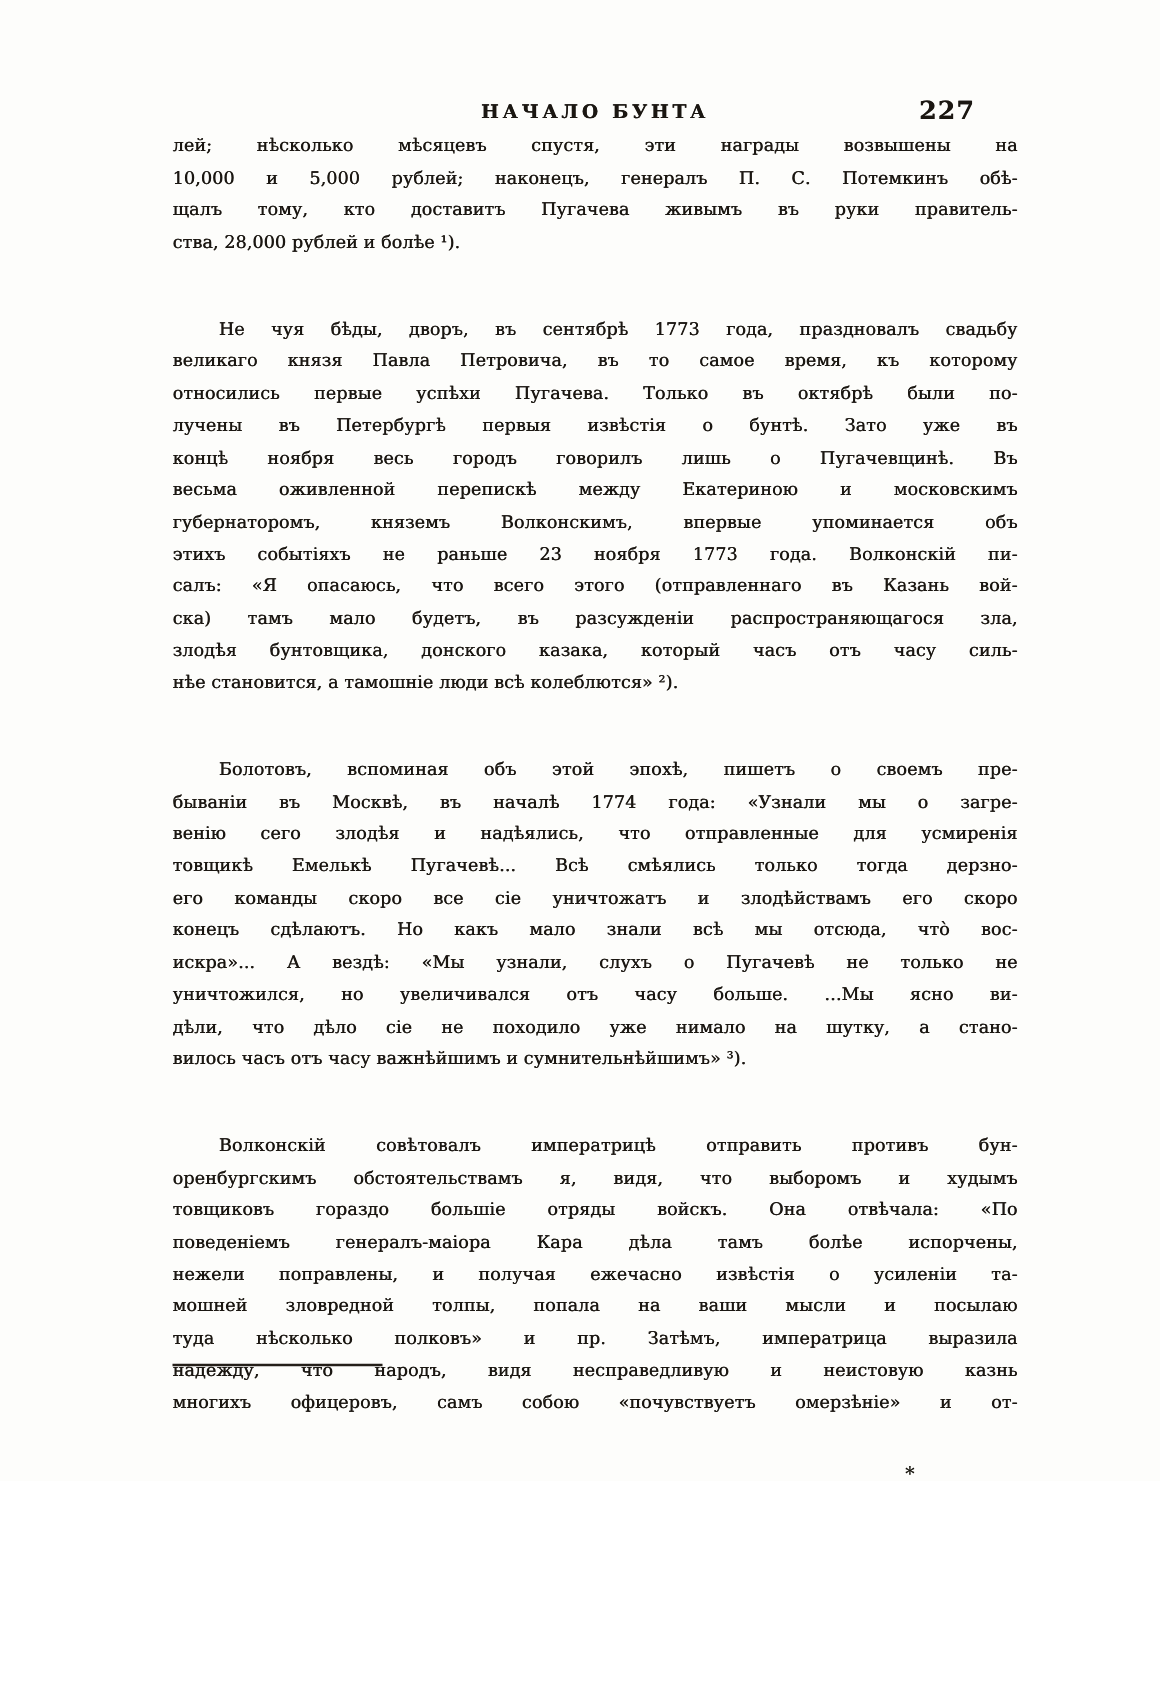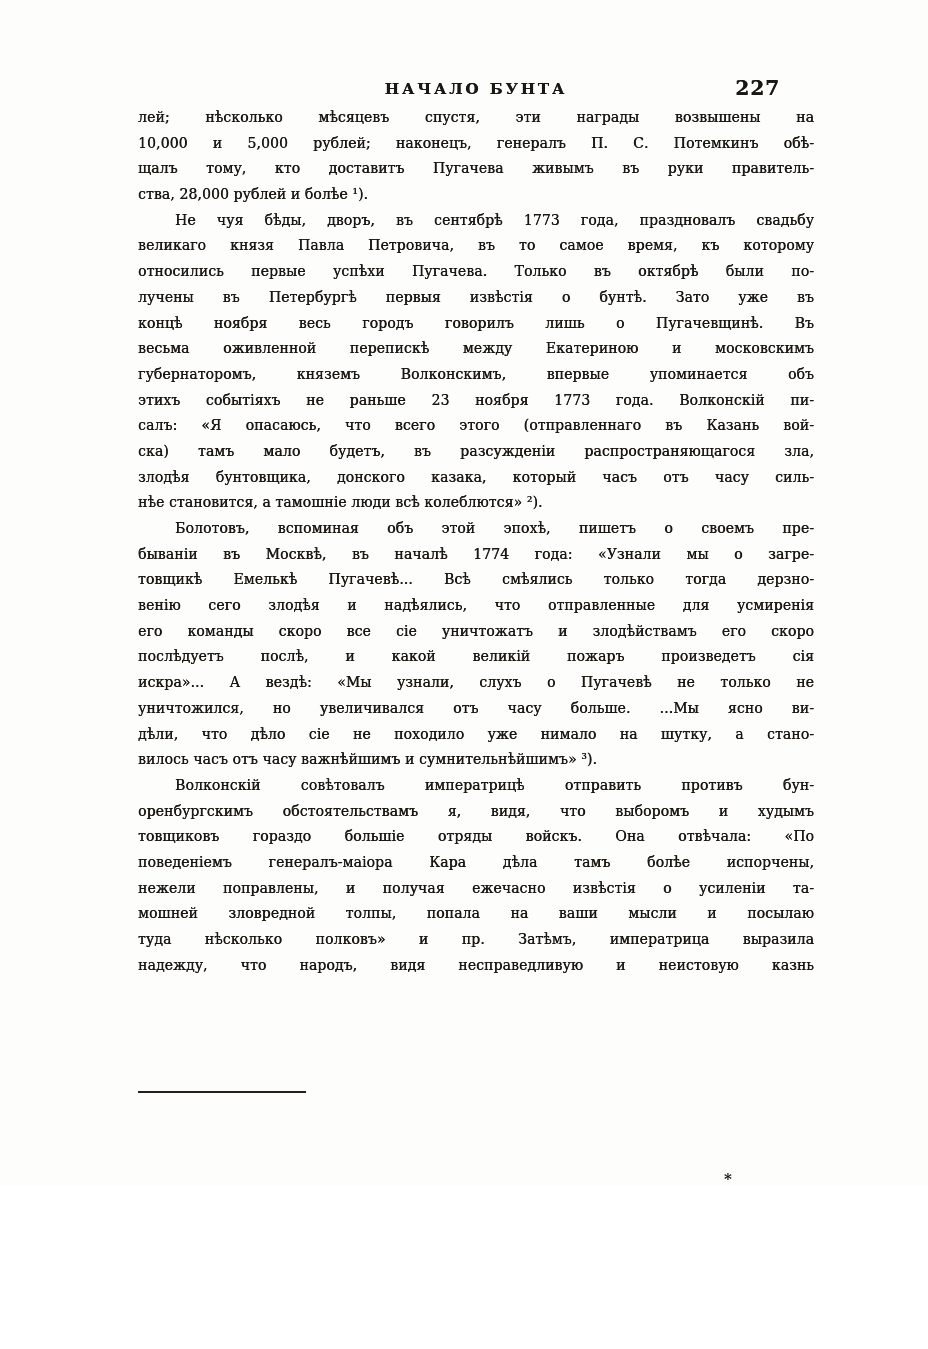--- a/index.html
+++ b/index.html
@@ -49,21 +49,21 @@
     text-shadow: 0.35px 0 0 currentColor;
     letter-spacing: 0.1px;
   }
   .ln {
     text-align: justify;
     text-align-last: justify;
     white-space: normal;
     height: 25.7px;
     overflow: visible;
   }
-  .ln.indent { padding-left: 37px; }
+  .ln.indent { padding-left: 37px; margin-top: 44px; }
   .ln.last { text-align-last: left; }
   .fn-rule {
     position: absolute;
     top: 1091px;
     left: 138px;
     width: 168px;
     height: 0;
     border-top: 2px solid #241f19;
   }
   .footnotes {
@@ -110,35 +110,36 @@
       <div class="ln">концѣ ноября весь городъ говорилъ лишь о Пугачевщинѣ. Въ</div>
       <div class="ln">весьма оживленной перепискѣ между Екатериною и московскимъ</div>
       <div class="ln">губернаторомъ, княземъ Волконскимъ, впервые упоминается объ</div>
       <div class="ln">этихъ событіяхъ не раньше 23 ноября 1773 года. Волконскій пи-</div>
       <div class="ln">салъ: «Я опасаюсь, что всего этого (отправленнаго въ Казань вой-</div>
       <div class="ln">ска) тамъ мало будетъ, въ разсужденіи распространяющагося зла,</div>
       <div class="ln">злодѣя бунтовщика, донского казака, который часъ отъ часу силь-</div>
       <div class="ln last">нѣе становится, а тамошніе люди всѣ колеблются» ²).</div>
       <div class="ln indent">Болотовъ, вспоминая объ этой эпохѣ, пишетъ о своемъ пре-</div>
       <div class="ln">бываніи въ Москвѣ, въ началѣ 1774 года: «Узнали мы о загре-</div>
+      <div class="ln">венію сего злодѣя и надѣялись, что отправленные для усмиренія</div>
       <div class="ln">товщикѣ Емелькѣ Пугачевѣ... Всѣ смѣялись только тогда дерзно-</div>
-      <div class="ln">венію сего злодѣя и надѣялись, что отправленные для усмиренія</div>
       <div class="ln">его команды скоро все сіе уничтожатъ и злодѣйствамъ его скоро</div>
-      <div class="ln">послѣдуетъ послѣ, и какой великій пожаръ произведетъ сія</div>
+      <div class="ln">конецъ сдѣлаютъ. Но какъ мало знали всѣ мы отсюда, чтò вос-</div>
       <div class="ln">искра»... А вездѣ: «Мы узнали, слухъ о Пугачевѣ не только не</div>
       <div class="ln">уничтожился, но увеличивался отъ часу больше. ...Мы ясно ви-</div>
       <div class="ln">дѣли, что дѣло сіе не походило уже нимало на шутку, а стано-</div>
       <div class="ln last">вилось часъ отъ часу важнѣйшимъ и сумнительнѣйшимъ» ³).</div>
       <div class="ln indent">Волконскій совѣтовалъ императрицѣ отправить противъ бун-</div>
       <div class="ln">оренбургскимъ обстоятельствамъ я, видя, что выборомъ и худымъ</div>
       <div class="ln">товщиковъ гораздо большіе отряды войскъ. Она отвѣчала: «По</div>
       <div class="ln">поведеніемъ генералъ-маіора Кара дѣла тамъ болѣе испорчены,</div>
       <div class="ln">нежели поправлены, и получая ежечасно извѣстія о усиленіи та-</div>
       <div class="ln">мошней зловредной толпы, попала на ваши мысли и посылаю</div>
       <div class="ln">туда нѣсколько полковъ» и пр. Затѣмъ, императрица выразила</div>
       <div class="ln">надежду, что народъ, видя несправедливую и неистовую казнь</div>
+      <div class="ln">многихъ офицеровъ, самъ собою «почувствуетъ омерзѣніе» и от-</div>
     </div>
 
   <div class="fn-rule"></div>
 
 
   <div class="printer-mark">*</div>
 </div>
 
 </body></html>

